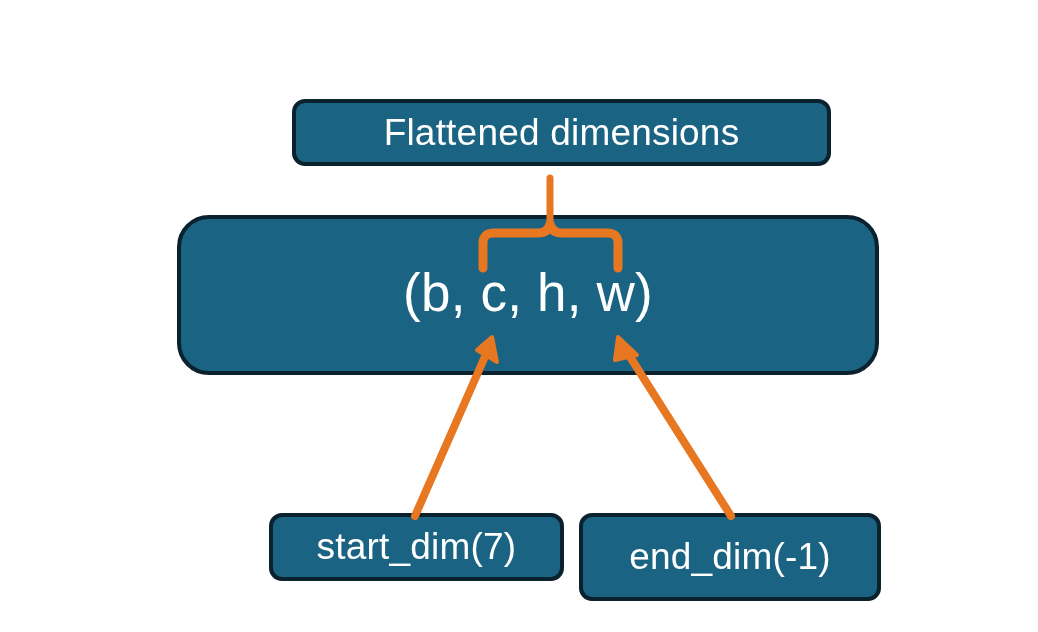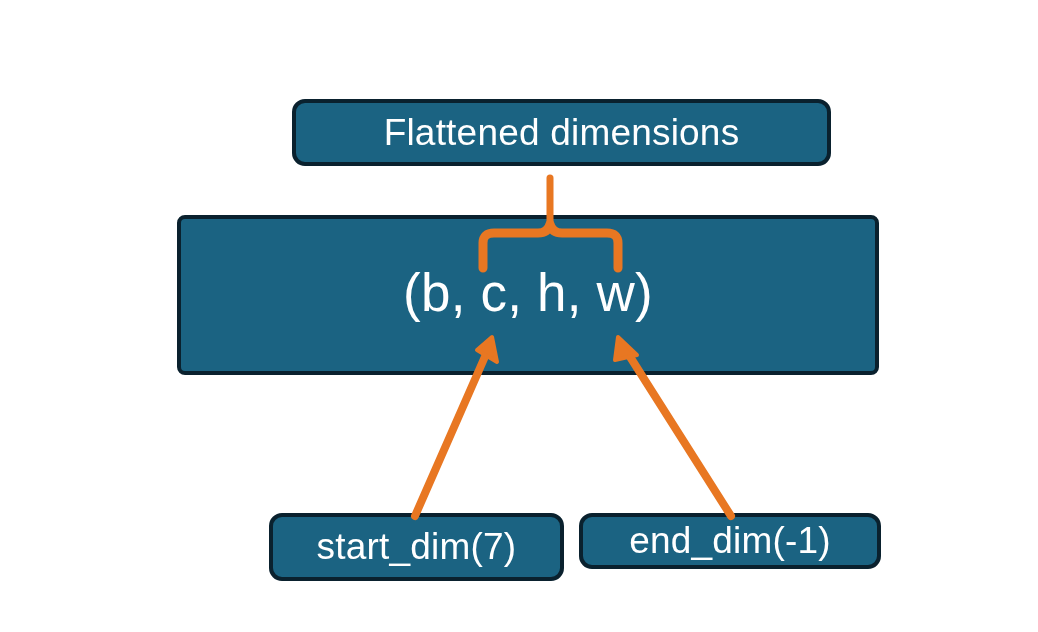--- a/index.html
+++ b/index.html
@@ -41,42 +41,42 @@
     width: 539px;
     height: 67px;
     font-size: 37px;
     border-radius: 13px;
   }
   #node-shape {
     left: 177px;
     top: 215px;
     width: 702px;
     height: 160px;
-    border-radius: 8px;
+    border-radius: 32px;
   }
   #node-shape .shape-label {
     font-size: 53px;
     line-height: 1;
     padding-bottom: 6px;
     position: relative;
     z-index: 3;
   }
   #node-startdim {
     left: 269px;
     top: 513px;
     width: 295px;
     height: 68px;
     font-size: 37px;
     border-radius: 13px;
   }
   #node-enddim {
     left: 579px;
     top: 513px;
     width: 302px;
-    height: 56px;
+    height: 88px;
     font-size: 37px;
     border-radius: 13px;
   }
   #overlay-connectors {
     position: absolute;
     left: 0;
     top: 0;
     width: 1038px;
     height: 632px;
     z-index: 5;

